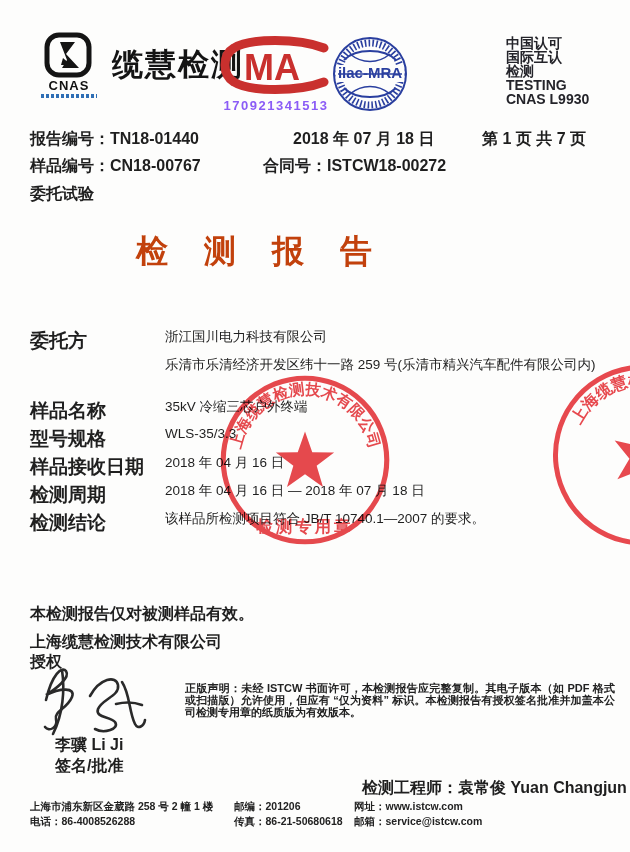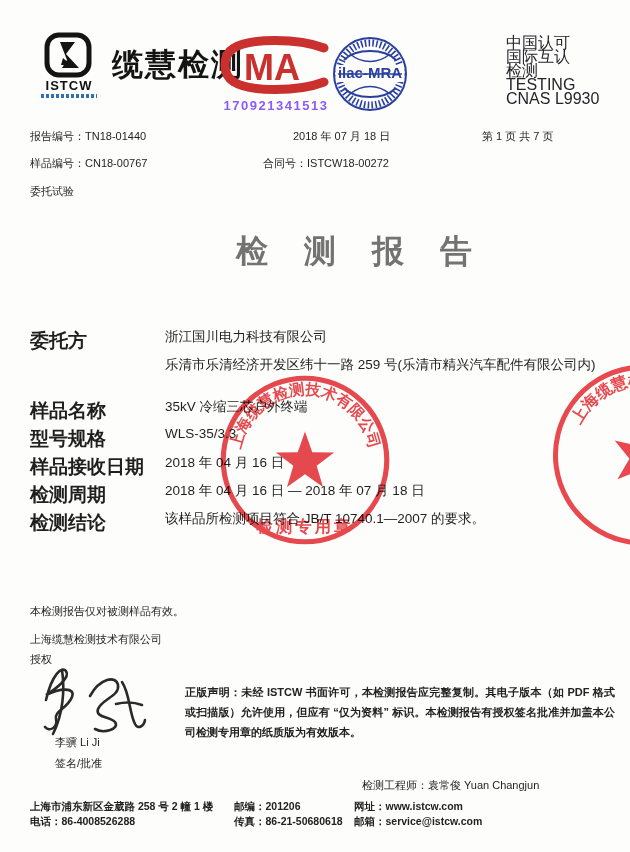--- a/index.html
+++ b/index.html
@@ -7,43 +7,43 @@
   .page{
     position:relative;width:630px;height:852px;margin:0 auto;
     background:#fdfdfc;overflow:hidden;color:#1f1f1f;
   }
   .abs{position:absolute;}
   
   .brand-text{font-size:31px;font-weight:bold;letter-spacing:2px;color:#141414;}
   .istcw-label{font-size:13px;font-weight:bold;letter-spacing:1px;color:#111;text-align:center;}
   .istcw-slogan{height:4px;width:56px;background:repeating-linear-gradient(90deg,#2f6fb5 0 3px,transparent 3px 5px);margin:1px auto 0;}
   .cma-num{font-size:13px;font-weight:bold;color:#8b5cf6;letter-spacing:1.5px;}
-  .accred{font-size:16px;line-height:14px;font-weight:normal;color:#24242a;}
+  .accred{font-size:14px;line-height:14px;font-weight:bold;color:#24242a;}
   
-  .meta{font-size:11px;font-weight:normal;white-space:nowrap;}
-  .title{width:508px;text-align:right;font-size:32px;font-weight:bold;letter-spacing:36px;padding-left:36px;box-sizing:border-box;color:#737373;}
+  .meta{font-size:16px;font-weight:bold;white-space:nowrap;}
+  .title{width:508px;text-align:center;font-size:32px;font-weight:bold;letter-spacing:36px;padding-left:36px;box-sizing:border-box;color:#c2410c;}
   
   .flabel{font-size:19px;font-weight:bold;white-space:nowrap;}
   .fvalue{font-size:13.5px;font-weight:normal;white-space:nowrap;}
-  .para{font-size:11px;line-height:20px;font-weight:600;text-align:justify;color:#222;}
+  .para{font-size:11px;line-height:12px;font-weight:600;text-align:justify;color:#222;}
   .small{font-size:10.5px;line-height:15px;font-weight:bold;color:#222;white-space:nowrap;}
   .stamp-svg{mix-blend-mode:multiply;opacity:.92;}
 </style>
 </head>
 <body>
 
 <div class="page">
 
   <div class="abs" style="left:30px;top:32px;width:78px;">
     <svg width="52" height="46" viewBox="0 0 52 46" style="display:block;margin:0 auto;">
       <rect x="4" y="3" width="42" height="40" rx="12" fill="none" stroke="#141414" stroke-width="5"></rect>
       <path d="M17 10 L32 10 L23 22 L36 36 L19 36 L24 28 Z" fill="#141414"></path>
       <path d="M20 26 L28 33 L18 33 Z" fill="#141414"></path>
     </svg>
-    <div class="istcw-label">ISTCW</div>
+    <div class="istcw-label">CNAS</div>
     <div class="istcw-slogan"></div>
   </div>
 
   <div class="abs brand-text" style="left:112px;top:44px;">缆慧检测</div>
 
   <div class="abs" style="left:218px;top:36px;width:116px;text-align:center;">
     <svg width="112" height="58" viewBox="0 0 112 58">
       <path d="M104 12 C78 2 30 2 14 12 C2 19 2 39 14 46 C30 56 78 56 104 46" fill="none" stroke="#c9302e" stroke-width="9" stroke-linecap="round"></path>
       <text x="24" y="44" font-size="36" font-weight="bold" fill="#c9302e" font-family="Liberation Sans, sans-serif">MA</text>
     </svg>

